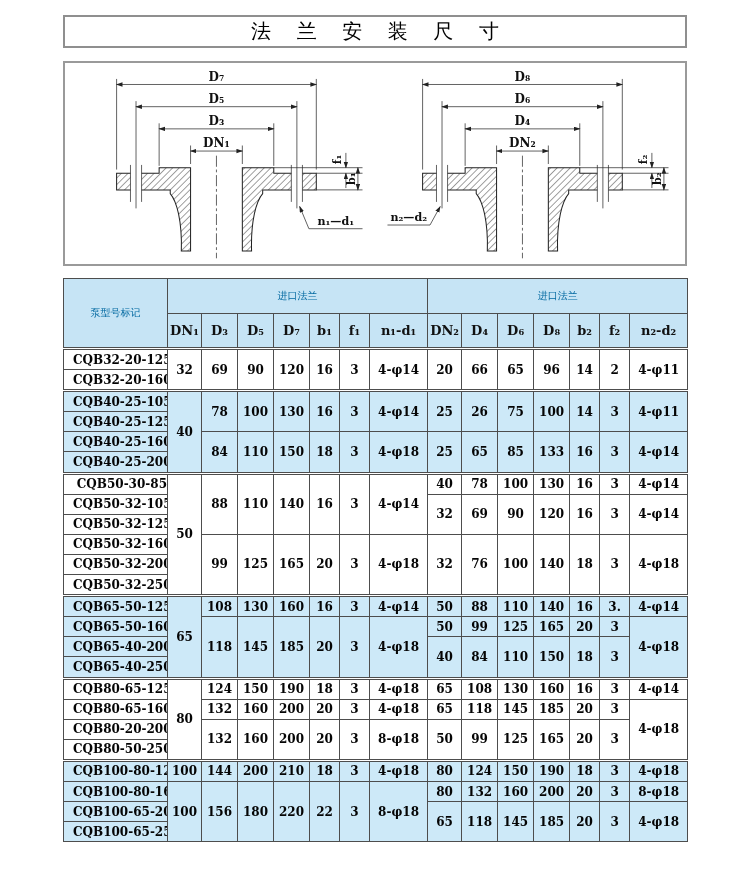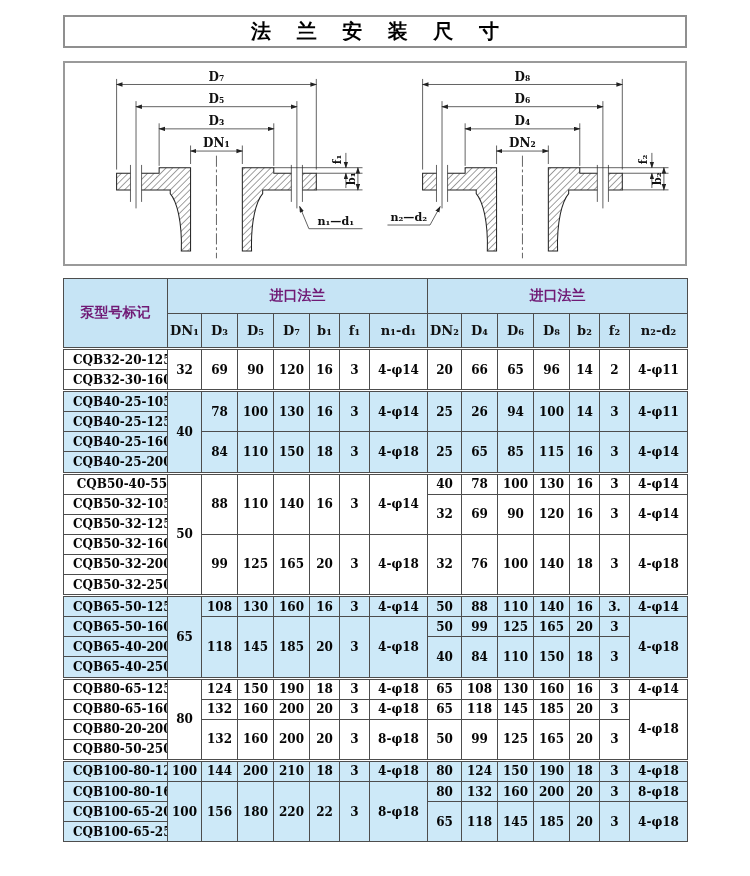--- a/index.html
+++ b/index.html
@@ -14,21 +14,21 @@
     font-family:"Liberation Sans",sans-serif;color:var(--ink);
   }
   .content{width:624px;margin:0 auto;padding-top:15px;}
 
   
   .title-box{
     border:2px solid #8f8f8f;height:29px;display:flex;align-items:center;justify-content:center;
     margin-bottom:13px;background:#ffffff;
   }
   .title-box h1{
-    margin:4px;font-size:20px;font-weight:bold;letter-spacing:10px;color:#000;
+    margin:4px;font-size:20px;font-weight:normal;letter-spacing:10px;color:#000;
     font-family:"Liberation Sans",sans-serif;text-indent:10px;
   }
 
   
   .diagram-box{
     border:2px solid #9a9a9a;height:201px;margin-bottom:12px;background:#fff;
     display:flex;justify-content:center;align-items:center;gap:10px;overflow:hidden;
   }
   svg .hatch{stroke:#222;stroke-width:1.1;}
   svg .hole{fill:#ffffff;stroke:none;}
@@ -45,21 +45,21 @@
   table.dim{
     border-collapse:collapse;table-layout:fixed;width:624px;
     font-family:"DejaVu Serif","Liberation Serif",serif;
   }
   table.dim th,table.dim td{
     border:1px solid var(--border-c);text-align:center;vertical-align:middle;
     padding:0;overflow:hidden;white-space:nowrap;
   }
   table.dim thead th{background:var(--header-bg);}
   th.cn{
-    font-family:"Liberation Sans",sans-serif;font-weight:bold;font-size:14px;color:#701a75;
+    font-family:"Liberation Sans",sans-serif;font-weight:normal;font-size:10px;color:#0369a1;
   }
   tr.grp-hdr th{height:34px;}
   tr.col-hdr th{height:33px;font-size:13px;font-weight:bold;}
   table.dim td{height:19.1px;font-size:12px;font-weight:bold;color:#050505;}
   table.dim td.model{text-align:right;padding-left:9px;}
   tbody.shade td{background:var(--band-bg);}
   table.dim tbody tr:first-child td{border-top:3px double var(--border-c);}
 </style>
 </head>
 <body>
@@ -226,67 +226,67 @@
           <td rowspan="2">4-φ14</td>
           <td rowspan="2">20</td>
           <td rowspan="2">66</td>
           <td rowspan="2">65</td>
           <td rowspan="2">96</td>
           <td rowspan="2">14</td>
           <td rowspan="2">2</td>
           <td rowspan="2">4-φ11</td>
         </tr>
         <tr>
-          <td class="model">CQB32-30-160</td>
+          <td class="model">CQB32-20-160</td>
         </tr>
       </tbody>
       <tbody class="shade">
         <tr>
           <td class="model">CQB40-25-105</td>
           <td rowspan="4">40</td>
           <td rowspan="2">78</td>
           <td rowspan="2">100</td>
           <td rowspan="2">130</td>
           <td rowspan="2">16</td>
           <td rowspan="2">3</td>
           <td rowspan="2">4-φ14</td>
           <td rowspan="2">25</td>
           <td rowspan="2">26</td>
-          <td rowspan="2">94</td>
+          <td rowspan="2">75</td>
           <td rowspan="2">100</td>
           <td rowspan="2">14</td>
           <td rowspan="2">3</td>
           <td rowspan="2">4-φ11</td>
         </tr>
         <tr>
           <td class="model">CQB40-25-125</td>
         </tr>
         <tr>
           <td class="model">CQB40-25-160</td>
           <td rowspan="2">84</td>
           <td rowspan="2">110</td>
           <td rowspan="2">150</td>
           <td rowspan="2">18</td>
           <td rowspan="2">3</td>
           <td rowspan="2">4-φ18</td>
           <td rowspan="2">25</td>
           <td rowspan="2">65</td>
           <td rowspan="2">85</td>
-          <td rowspan="2">115</td>
+          <td rowspan="2">133</td>
           <td rowspan="2">16</td>
           <td rowspan="2">3</td>
           <td rowspan="2">4-φ14</td>
         </tr>
         <tr>
           <td class="model">CQB40-25-200</td>
         </tr>
       </tbody>
       <tbody>
         <tr>
-          <td class="model">CQB50-40-55</td>
+          <td class="model">CQB50-30-85</td>
           <td rowspan="6">50</td>
           <td rowspan="3">88</td>
           <td rowspan="3">110</td>
           <td rowspan="3">140</td>
           <td rowspan="3">16</td>
           <td rowspan="3">3</td>
           <td rowspan="3">4-φ14</td>
           <td>40</td>
           <td>78</td>
           <td>100</td>

